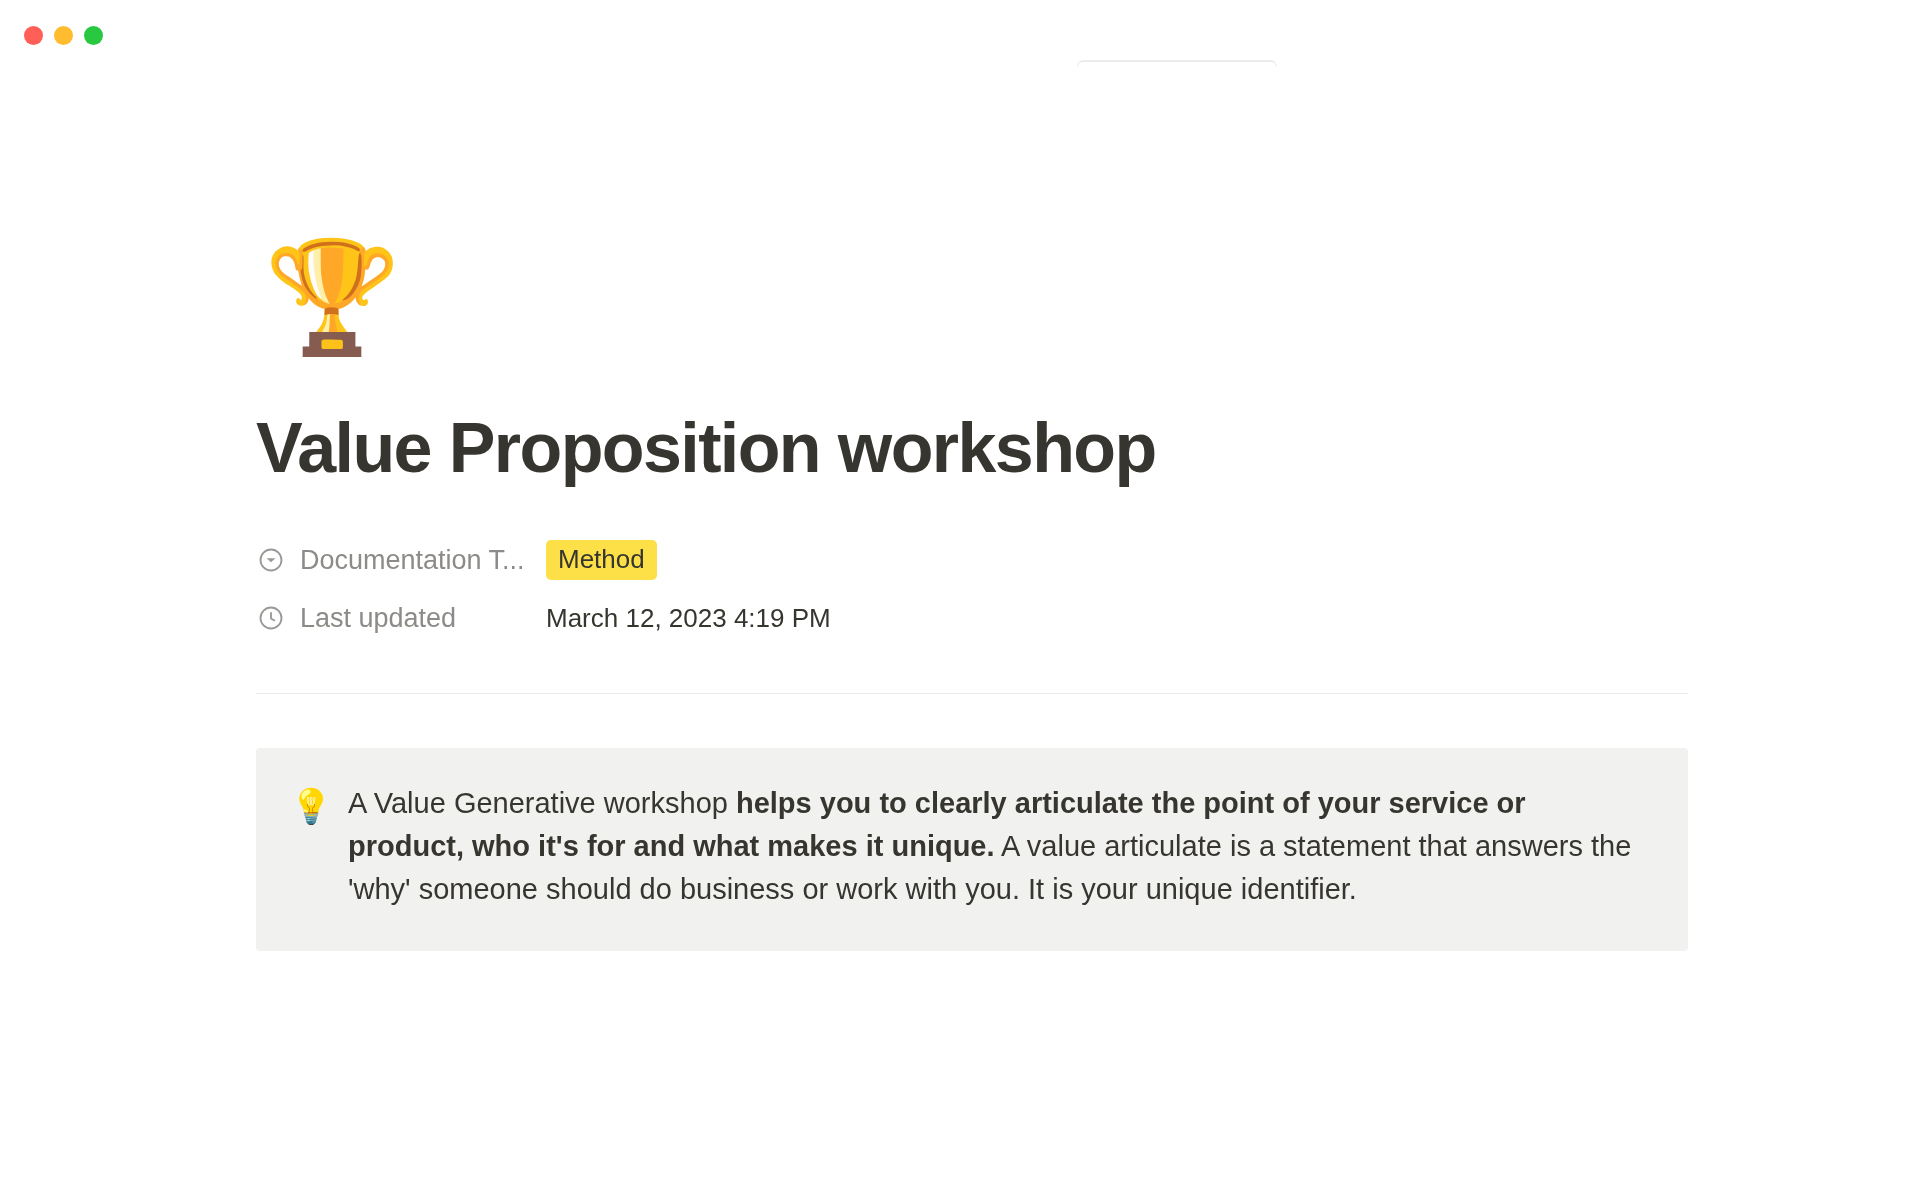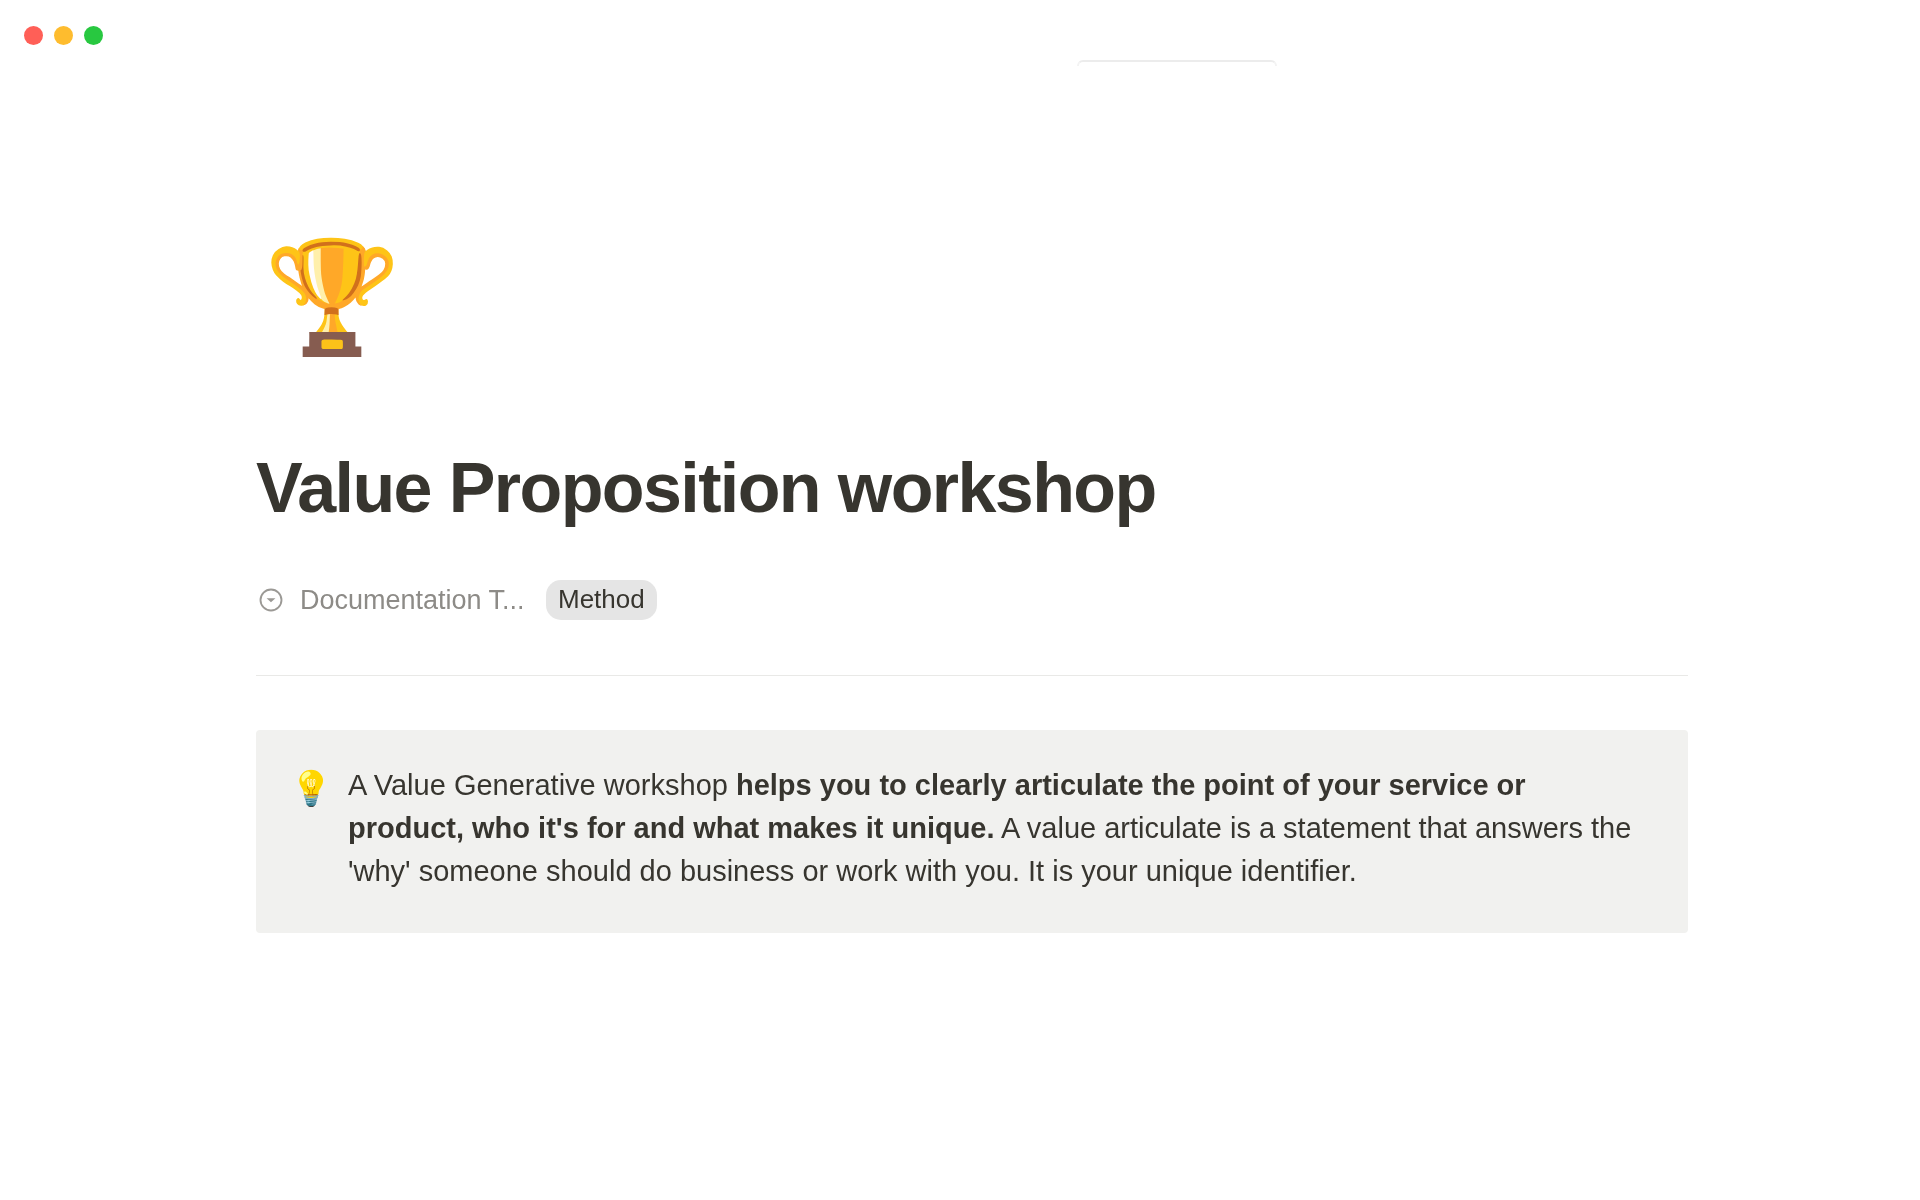--- a/index.html
+++ b/index.html
@@ -67,21 +67,21 @@
   .page-emoji {
     font-size: 110px;
     line-height: 1;
     margin-top: 170px;
     margin-left: 8px;
     height: 140px;
     user-select: none;
   }
 
   .page-title {
-    margin-top: 68px;
+    margin-top: 28px;
     font-size: 70px;
     font-weight: bold;
     letter-spacing: -1.6px;
     color: #37352f;
     line-height: 1.1;
   }
 
   
   .properties {
     margin-top: 44px;
@@ -115,22 +115,22 @@
     overflow: hidden;
     text-overflow: ellipsis;
   }
   .prop-value {
     font-size: 26px;
     color: #37352f;
   }
   .pill {
     display: inline-block;
     padding: 6px 12px 8px;
-    border-radius: 15px;
-    background: #e5e5e5;
+    border-radius: 5px;
+    background: #fde047;
     color: #37352f;
     font-size: 26px;
     line-height: 1;
   }
 
   .divider {
     margin-top: 46px;
     width: 1432px;
     height: 1px;
     background: #e9e9e7;
@@ -187,20 +187,32 @@
               <path d="M8.2 10.4l3.8 3.6 3.8-3.6" fill="currentColor" stroke="none"></path>
             </svg>
           </span>
           <span class="prop-label-text">Documentation T...</span>
         </div>
         <div class="prop-value">
           <span class="pill">Method</span>
         </div>
       </div>
 
+      <div class="prop-row">
+        <div class="prop-label">
+          <span class="prop-icon">
+            <svg width="28" height="28" viewBox="0 0 24 24" fill="none" stroke="currentColor" stroke-width="1.6">
+              <circle cx="12" cy="12" r="9"></circle>
+              <path d="M12 7v5.4l3.4 2"></path>
+            </svg>
+          </span>
+          <span class="prop-label-text">Last updated</span>
+        </div>
+        <div class="prop-value">March 12, 2023 4:19 PM</div>
+      </div>
 
 
     </div>
 
     <div class="divider"></div>
 
     <div class="callout">
       <div class="callout-emoji">💡</div>
       <div class="callout-text">
         <span>A Value Generative workshop </span><b>helps you to clearly articulate the point of your service or product, who it's for and what makes it unique.</b><span> A value articulate is a statement that answers the 'why' someone should do business or work with you. It is your unique identifier.</span>

